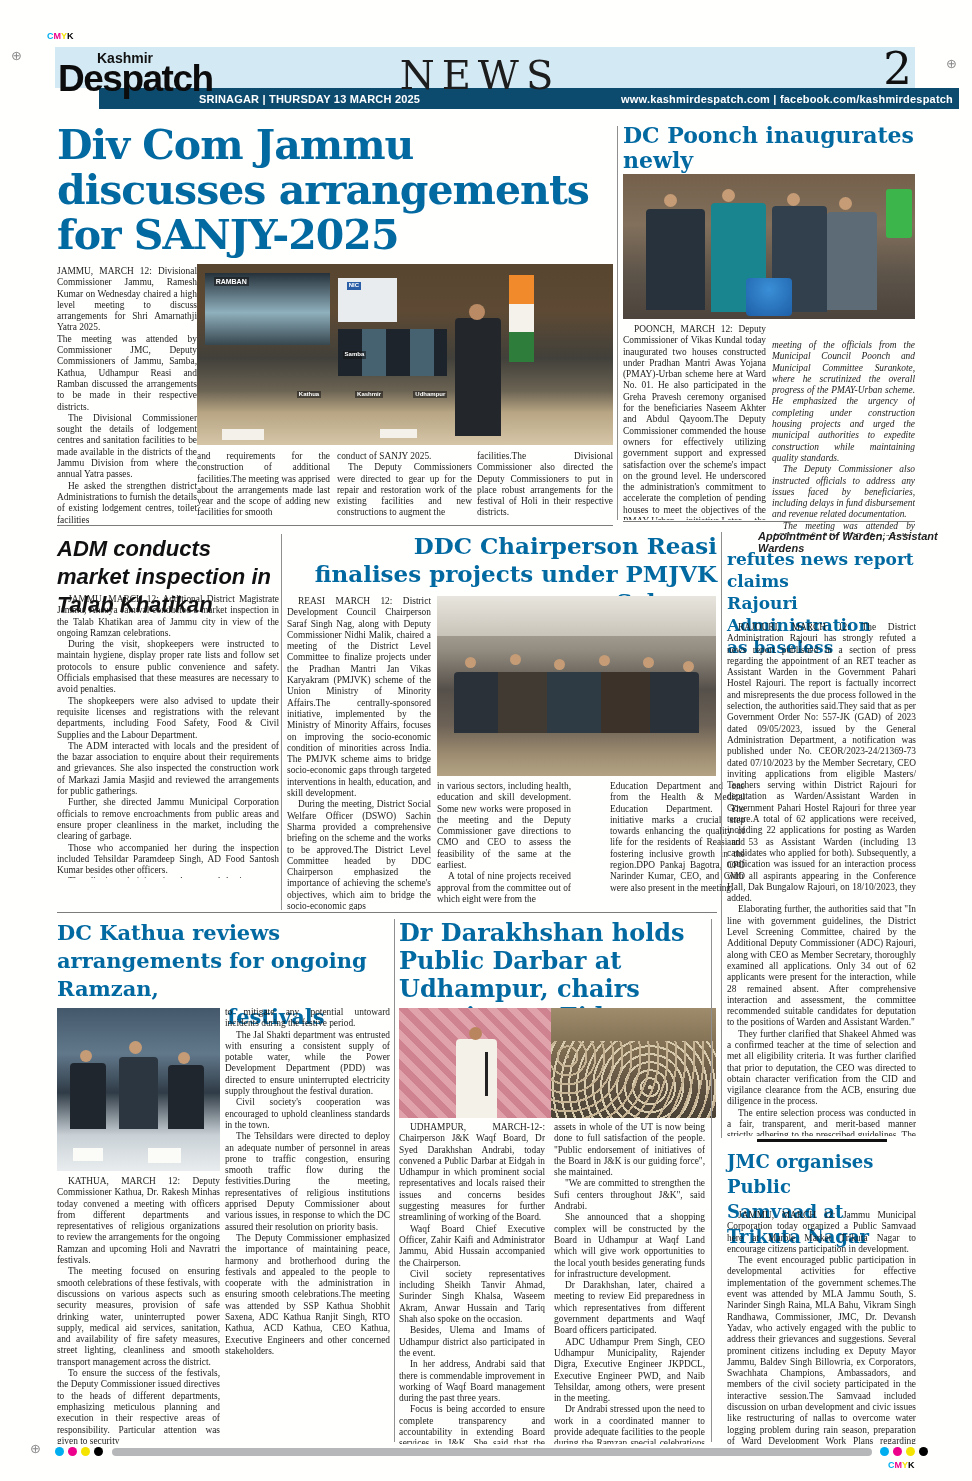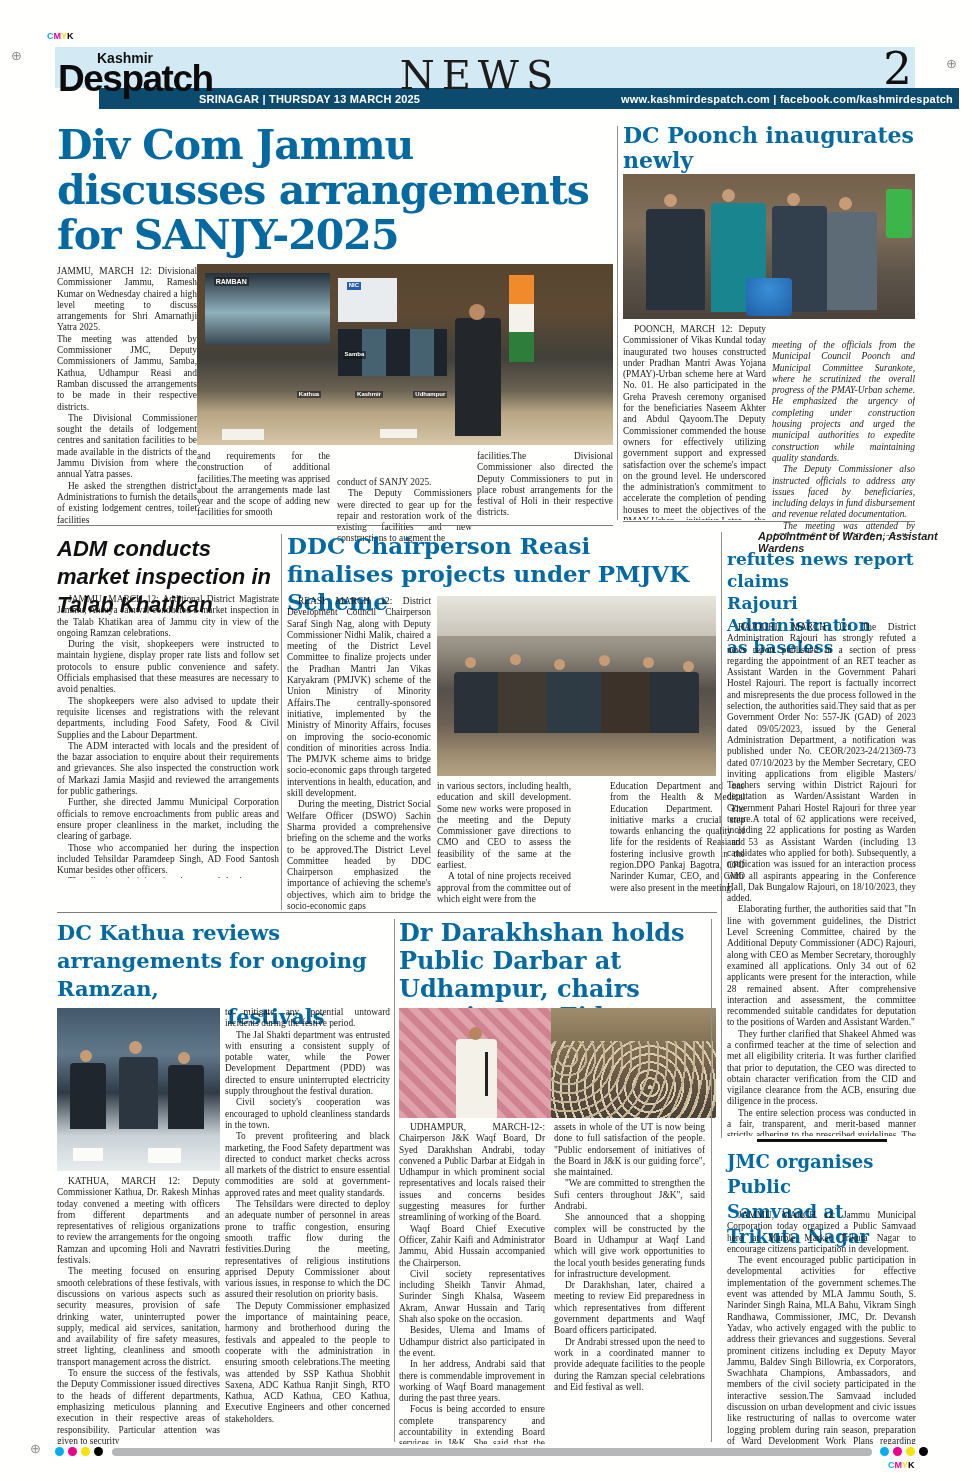--- a/index.html
+++ b/index.html
@@ -96,21 +96,21 @@
     <span class="ph-label" style="left:24%;top:70%;font-size:6px;">Kathua</span>
     <span class="ph-label" style="left:38%;top:70%;font-size:6px;">Kashmir</span>
     <span class="ph-label" style="left:52%;top:70%;font-size:6px;">Udhampur</span>
     <div style="position:absolute;left:6%;bottom:3%;width:10%;height:6%;background:#f3f1ea;"></div>
     <div style="position:absolute;left:44%;bottom:4%;width:9%;height:5%;background:#f3f1ea;"></div>
   </div>
 
   <div class="abs col cont" style="left:197px;top:451px;width:133px;height:72px;">
       <p class="para">and requirements for the construction of additional facilities.The meeting was apprised about the arrangements made last year and the scope of adding new facilities for smooth</p>
     </div>
-  <div class="abs col cont" style="left:337px;top:451px;width:135px;height:72px;margin-top:26px;">
+  <div class="abs col cont" style="left:337px;top:451px;width:135px;height:72px;">
       <p class="para">conduct of SANJY 2025.</p>
       <p class="para">The Deputy Commissioners were directed to gear up for the repair and restoration work of the existing facilities and new constructions to augment the</p>
     </div>
   <div class="abs col cont" style="left:477px;top:451px;width:136px;height:72px;">
       <p class="para">facilities.The Divisional Commissioner also directed the Deputy Commissioners to put in place robust arrangements for the festival of Holi in their respective districts.</p>
     </div>
   <div class="abs hrule" style="left:57px;top:525px;width:556px;"></div>
 
   <div class="abs vrule" style="left:617px;top:126px;height:394px;"></div>
   <div class="abs headline hl-poonch" style="left:623px;top:123px;width:292px;">
@@ -148,21 +148,21 @@
       <p class="para">JAMMU, MARCH 12: Additional District Magistrate Jammu, Ansuya Jamwal conducted a market inspection in the Talab Khatikan area of Jammu city in view of the ongoing Ramzan celebrations.</p>
       <p class="para">During the visit, shopkeepers were instructed to maintain hygiene, display proper rate lists and follow set protocols to ensure public convenience and safety. Officials emphasised that these measures are necessary to avoid penalties.</p>
       <p class="para">The shopkeepers were also advised to update their requisite licenses and registrations with the relevant departments, including Food Safety, Food &amp; Civil Supplies and the Labour Department.</p>
       <p class="para">The ADM interacted with locals and the president of the bazar association to enquire about their requirements and grievances. She also inspected the construction work of Markazi Jamia Masjid and reviewed the arrangements for public gatherings.</p>
       <p class="para">Further, she directed Jammu Municipal Corporation officials to remove encroachments from public areas and ensure proper cleanliness in the market, including the clearing of garbage.</p>
       <p class="para">Those who accompanied her during the inspection included Tehsildar Paramdeep Singh, AD Food Santosh Kumar besides other officers.</p>
       <p class="para">The district administration has urged businesses to comply with regulations to ensure a smooth and safe shopping experience for the public during Ramzan.</p>
     </div>
 
   <div class="abs vrule" style="left:281px;top:534px;height:376px;"></div>
-  <div class="abs headline hl-ddc" style="left:287px;top:532px;width:430px;">
+  <div class="abs headline hl-ddc" style="left:287px;top:532px;width:430px;text-align:right;">
       <p class="para">DDC Chairperson Reasi</p>
       <p class="para">finalises projects under PMJVK Scheme</p>
     </div>
   <div class="abs col" style="left:287px;top:596px;width:144px;height:314px;">
       <p class="para">REASI MARCH 12: District Development Council Chairperson Saraf Singh Nag, along with Deputy Commissioner Nidhi Malik, chaired a meeting of the District Level Committee to finalize projects under the Pradhan Mantri Jan Vikas Karyakram (PMJVK) scheme of the Union Ministry of Minority Affairs.The centrally-sponsored initiative, implemented by the Ministry of Minority Affairs, focuses on improving the socio-economic condition of minorities across India. The PMJVK scheme aims to bridge socio-economic gaps through targeted interventions in health, education, and skill development.</p>
       <p class="para">During the meeting, District Social Welfare Officer (DSWO) Sachin Sharma provided a comprehensive briefing on the scheme and the works to be approved.The District Level Committee headed by DDC Chairperson emphasized the importance of achieving the scheme's objectives, which aim to bridge the socio-economic gaps</p>
     </div>
   <div class="abs photo" style="left:437px;top:596px;width:279px;height:180px;background:linear-gradient(180deg,#c3bdb1 0%,#938c80 30%,#55504a 52%,#6d6256 72%,#9d8c70 88%,#b4a485 100%);">
     <div style="position:absolute;left:0;top:0;width:100%;height:22%;background:linear-gradient(180deg,#e8e5de,#c9c4b9);"></div>
     <div class="head" style="left:10%;top:34%;width:11px;height:11px;"></div>
@@ -209,21 +209,20 @@
     <div class="body-shape" style="left:8%;top:34%;width:22%;height:40%;background:#20262d;"></div>
     <div class="body-shape" style="left:38%;top:30%;width:24%;height:44%;background:#2c3640;"></div>
     <div class="body-shape" style="left:68%;top:35%;width:22%;height:39%;background:#20262d;"></div>
     <div style="position:absolute;left:10%;bottom:6%;width:18%;height:8%;background:#fbfbf8;"></div>
     <div style="position:absolute;left:56%;bottom:5%;width:20%;height:9%;background:#fbfbf8;"></div>
   </div>
   <div class="abs col cont" style="left:225px;top:1007px;width:165px;height:437px;">
       <p class="para">to mitigate any potential untoward incidents during the festive period.</p>
       <p class="para">The Jal Shakti department was entrusted with ensuring a consistent supply of potable water, while the Power Development Department (PDD) was directed to ensure uninterrupted electricity supply throughout the festival duration.</p>
       <p class="para">Civil society's cooperation was encouraged to uphold cleanliness standards in the town.</p>
-      <p class="para">To prevent profiteering and black marketing, the Food Safety department was directed to conduct market checks across all markets of the district to ensure essential commodities are sold at government-approved rates and meet quality standards.</p>
       <p class="para">The Tehsildars were directed to deploy an adequate number of personnel in areas prone to traffic congestion, ensuring smooth traffic flow during the festivities.During the meeting, representatives of religious institutions apprised Deputy Commissioner about various issues, in response to which the DC assured their resolution on priority basis.</p>
       <p class="para">The Deputy Commissioner emphasized the importance of maintaining peace, harmony and brotherhood during the festivals and appealed to the people to cooperate with the administration in ensuring smooth celebrations.The meeting was attended by SSP Kathua Shobhit Saxena, ADC Kathua Ranjit Singh, RTO Kathua, ACD Kathua, CEO Kathua, Executive Engineers and other concerned stakeholders.</p>
     </div>
   <div class="abs col" style="left:57px;top:1176px;width:163px;height:268px;">
       <p class="para">KATHUA, MARCH 12: Deputy Commissioner Kathua, Dr. Rakesh Minhas today convened a meeting with officers from different departments and representatives of religious organizations to review the arrangements for the ongoing Ramzan and upcoming Holi and Navratri festivals.</p>
       <p class="para">The meeting focused on ensuring smooth celebrations of these festivals, with discussions on various aspects such as security measures, provision of safe drinking water, uninterrupted power supply, medical aid services, sanitation, and availability of fire safety measures, street lighting, cleanliness and smooth transport management across the district.</p>
       <p class="para">To ensure the success of the festivals, the Deputy Commissioner issued directives to the heads of different departments, emphasizing meticulous planning and execution in their respective areas of responsibility. Particular attention was given to security</p>
     </div>
 
   <div class="abs vrule" style="left:394px;top:919px;height:523px;"></div>
@@ -246,20 +245,21 @@
       <p class="para">Civil society representatives including Sheikh Tanvir Ahmad, Surinder Singh Khalsa, Waseem Akram, Anwar Hussain and Tariq Shah also spoke on the occasion.</p>
       <p class="para">Besides, Ulema and Imams of Udhampur district also participated in the event.</p>
       <p class="para">In her address, Andrabi said that there is commendable improvement in working of Waqf Board management during the past three years.</p>
       <p class="para">Focus is being accorded to ensure complete transparency and accountability in extending Board services in J&amp;K. She said that the consolidation and upgradation of our</p>
     </div>
   <div class="abs col cont" style="left:554px;top:1122px;width:151px;height:322px;">
       <p class="para">assets in whole of the UT is now being done to full satisfaction of the people. "Public endorsement of initiatives of the Board in J&amp;K is our guiding force", she maintained.</p>
       <p class="para">"We are committed to strengthen the Sufi centers throughout J&amp;K", said Andrabi.</p>
       <p class="para">She announced that a shopping complex will be constructed by the Board in Udhampur at Waqf Land which will give work opportunities to the local youth besides generating funds for infrastructure development.</p>
       <p class="para">Dr Darakhshan, later, chaired a meeting to review Eid preparedness in which representatives from different government departments and Waqf Board officers participated.</p>
+      <p class="para">ADC Udhampur Prem Singh, CEO Udhampur Municipality, Rajender Digra, Executive Engineer JKPDCL, Executive Engineer PWD, and Naib Tehsildar, among others, were present in the meeting.</p>
       <p class="para">Dr Andrabi stressed upon the need to work in a coordinated manner to provide adequate facilities to the people during the Ramzan special celebrations and Eid festival as well.</p>
     </div>
   <div class="abs vrule" style="left:711px;top:919px;height:523px;"></div>
 
   <div class="abs headline hl-jmc" style="left:727px;top:1149px;width:190px;">
       <p class="para">JMC organises Public</p>
       <p class="para">Samvaad at Trikuta Nagar</p>
     </div>
   <div class="abs col" style="left:727px;top:1210px;width:189px;height:234px;">
       <p class="para">JAMMU, MARCH 12: Jammu Municipal Corporation today organized a Public Samvaad here at Marble Market Trikuta Nagar to encourage citizens participation in development.</p>

